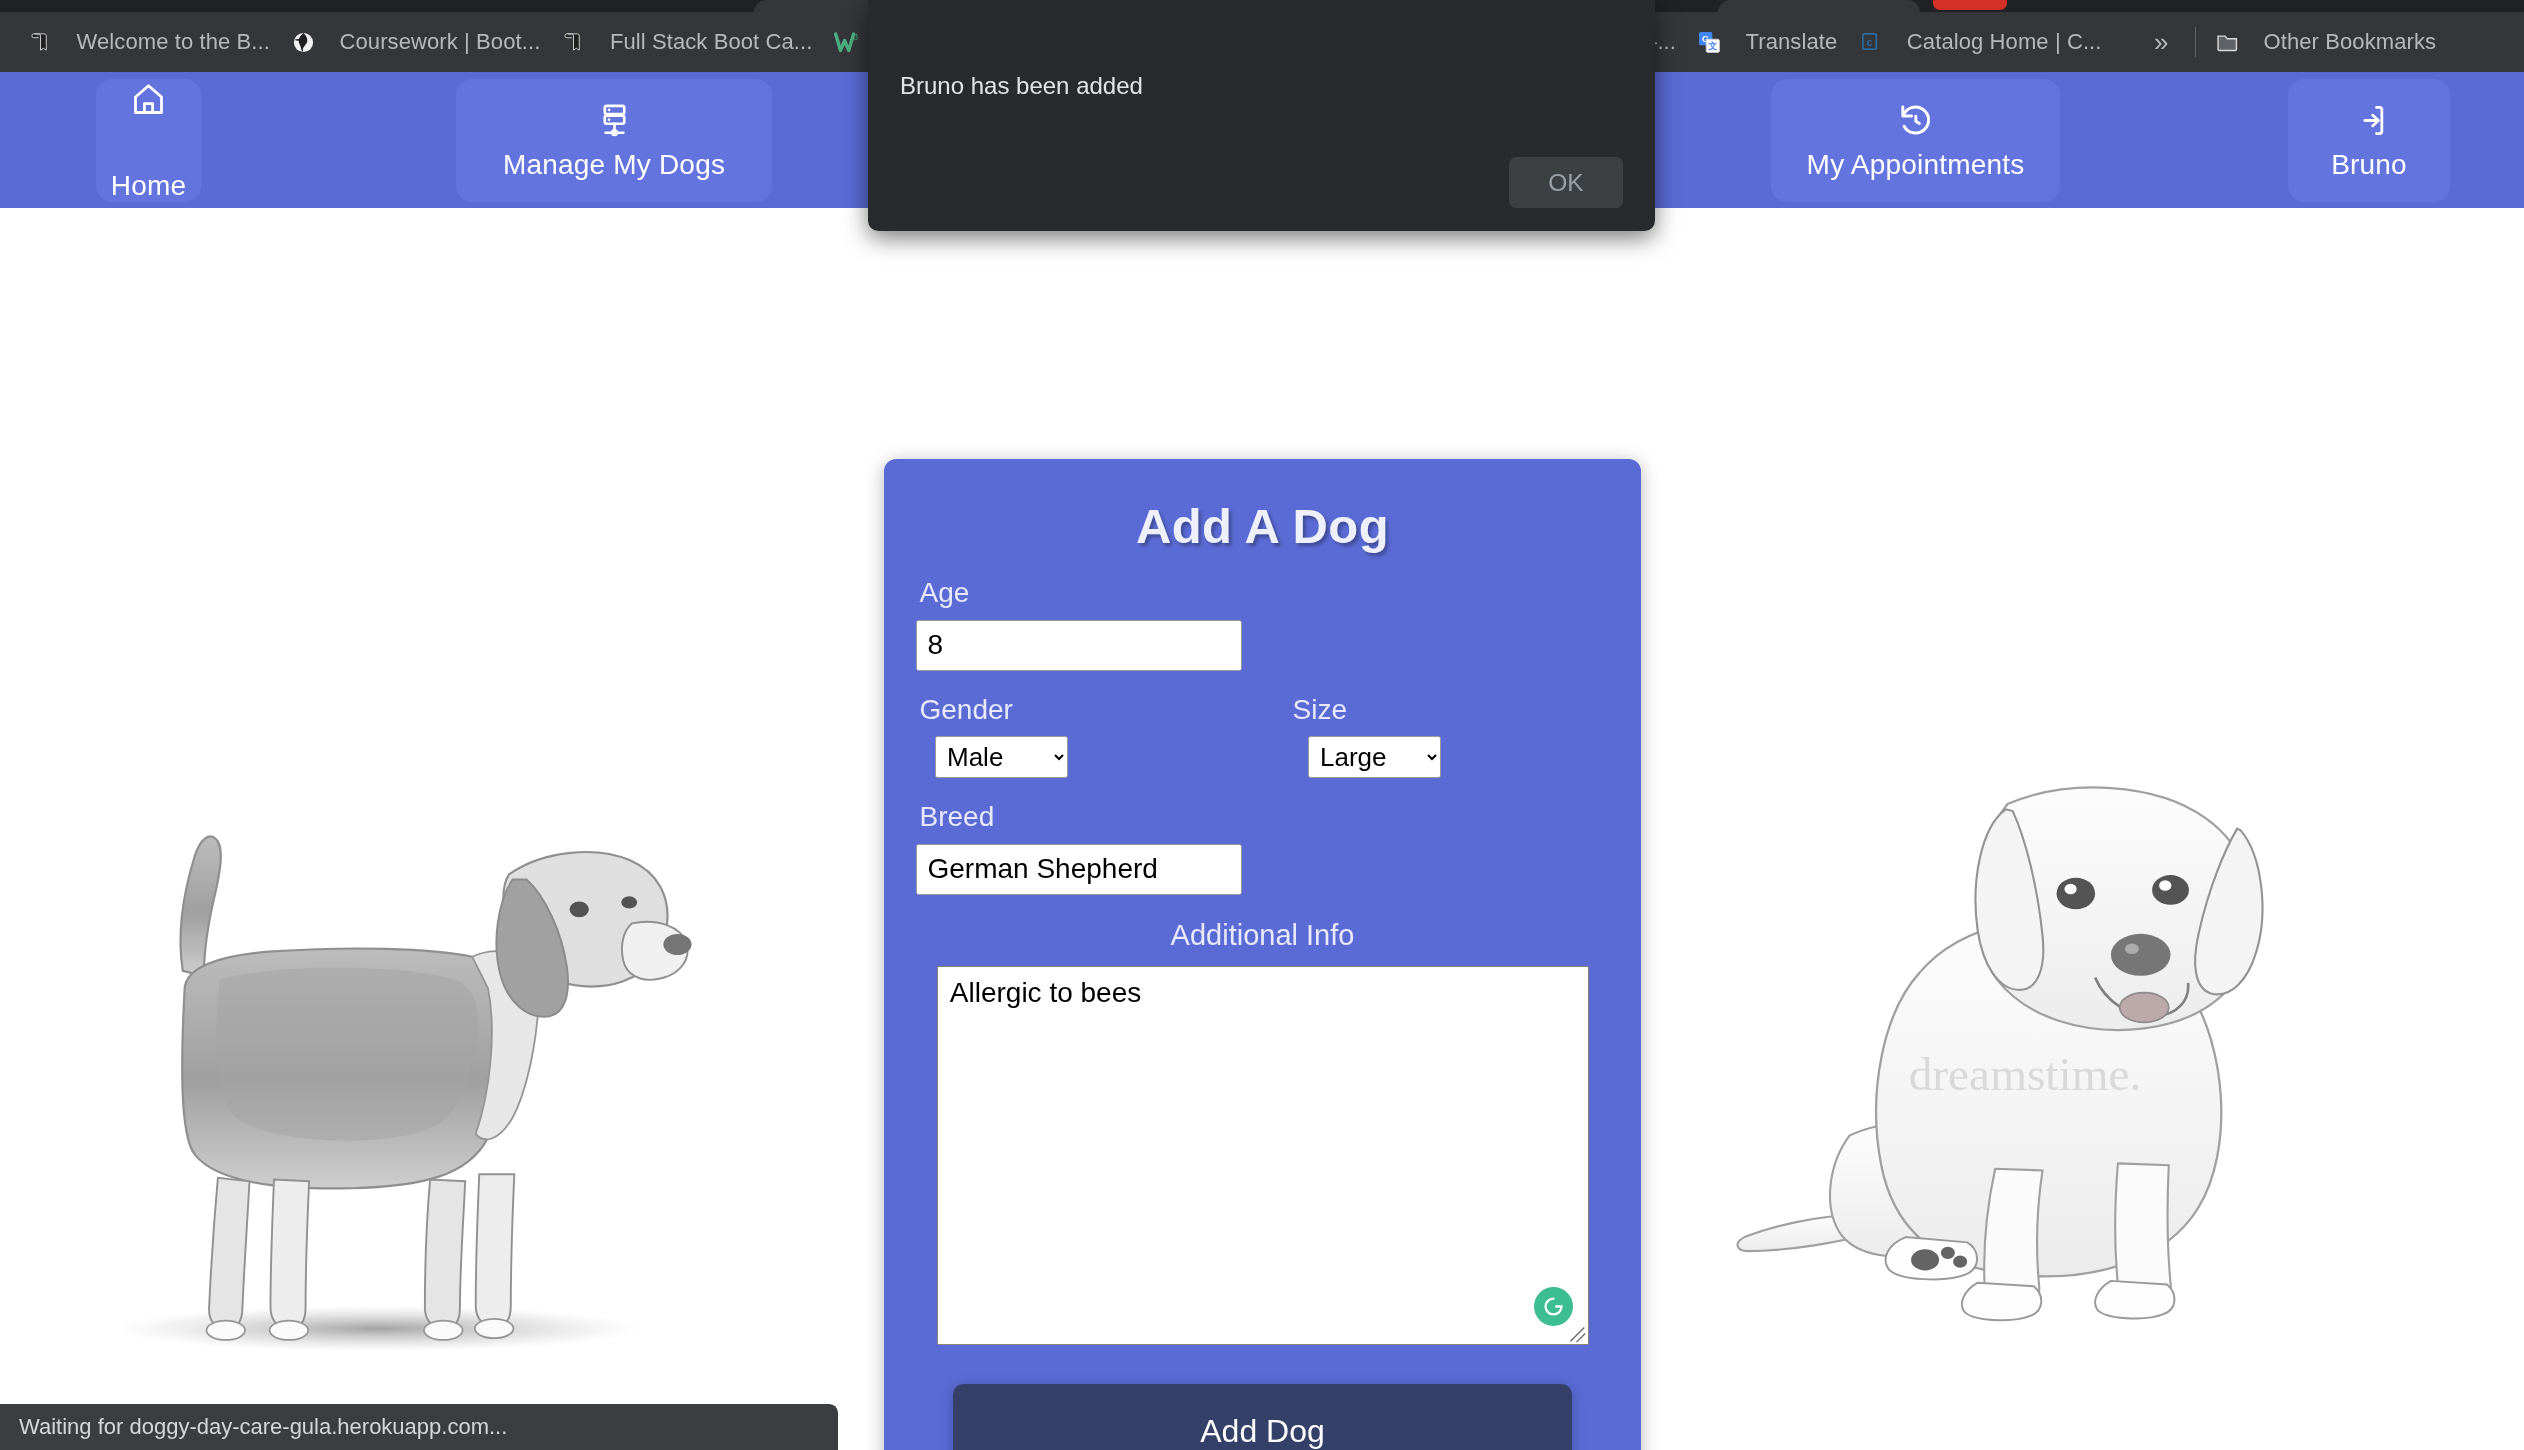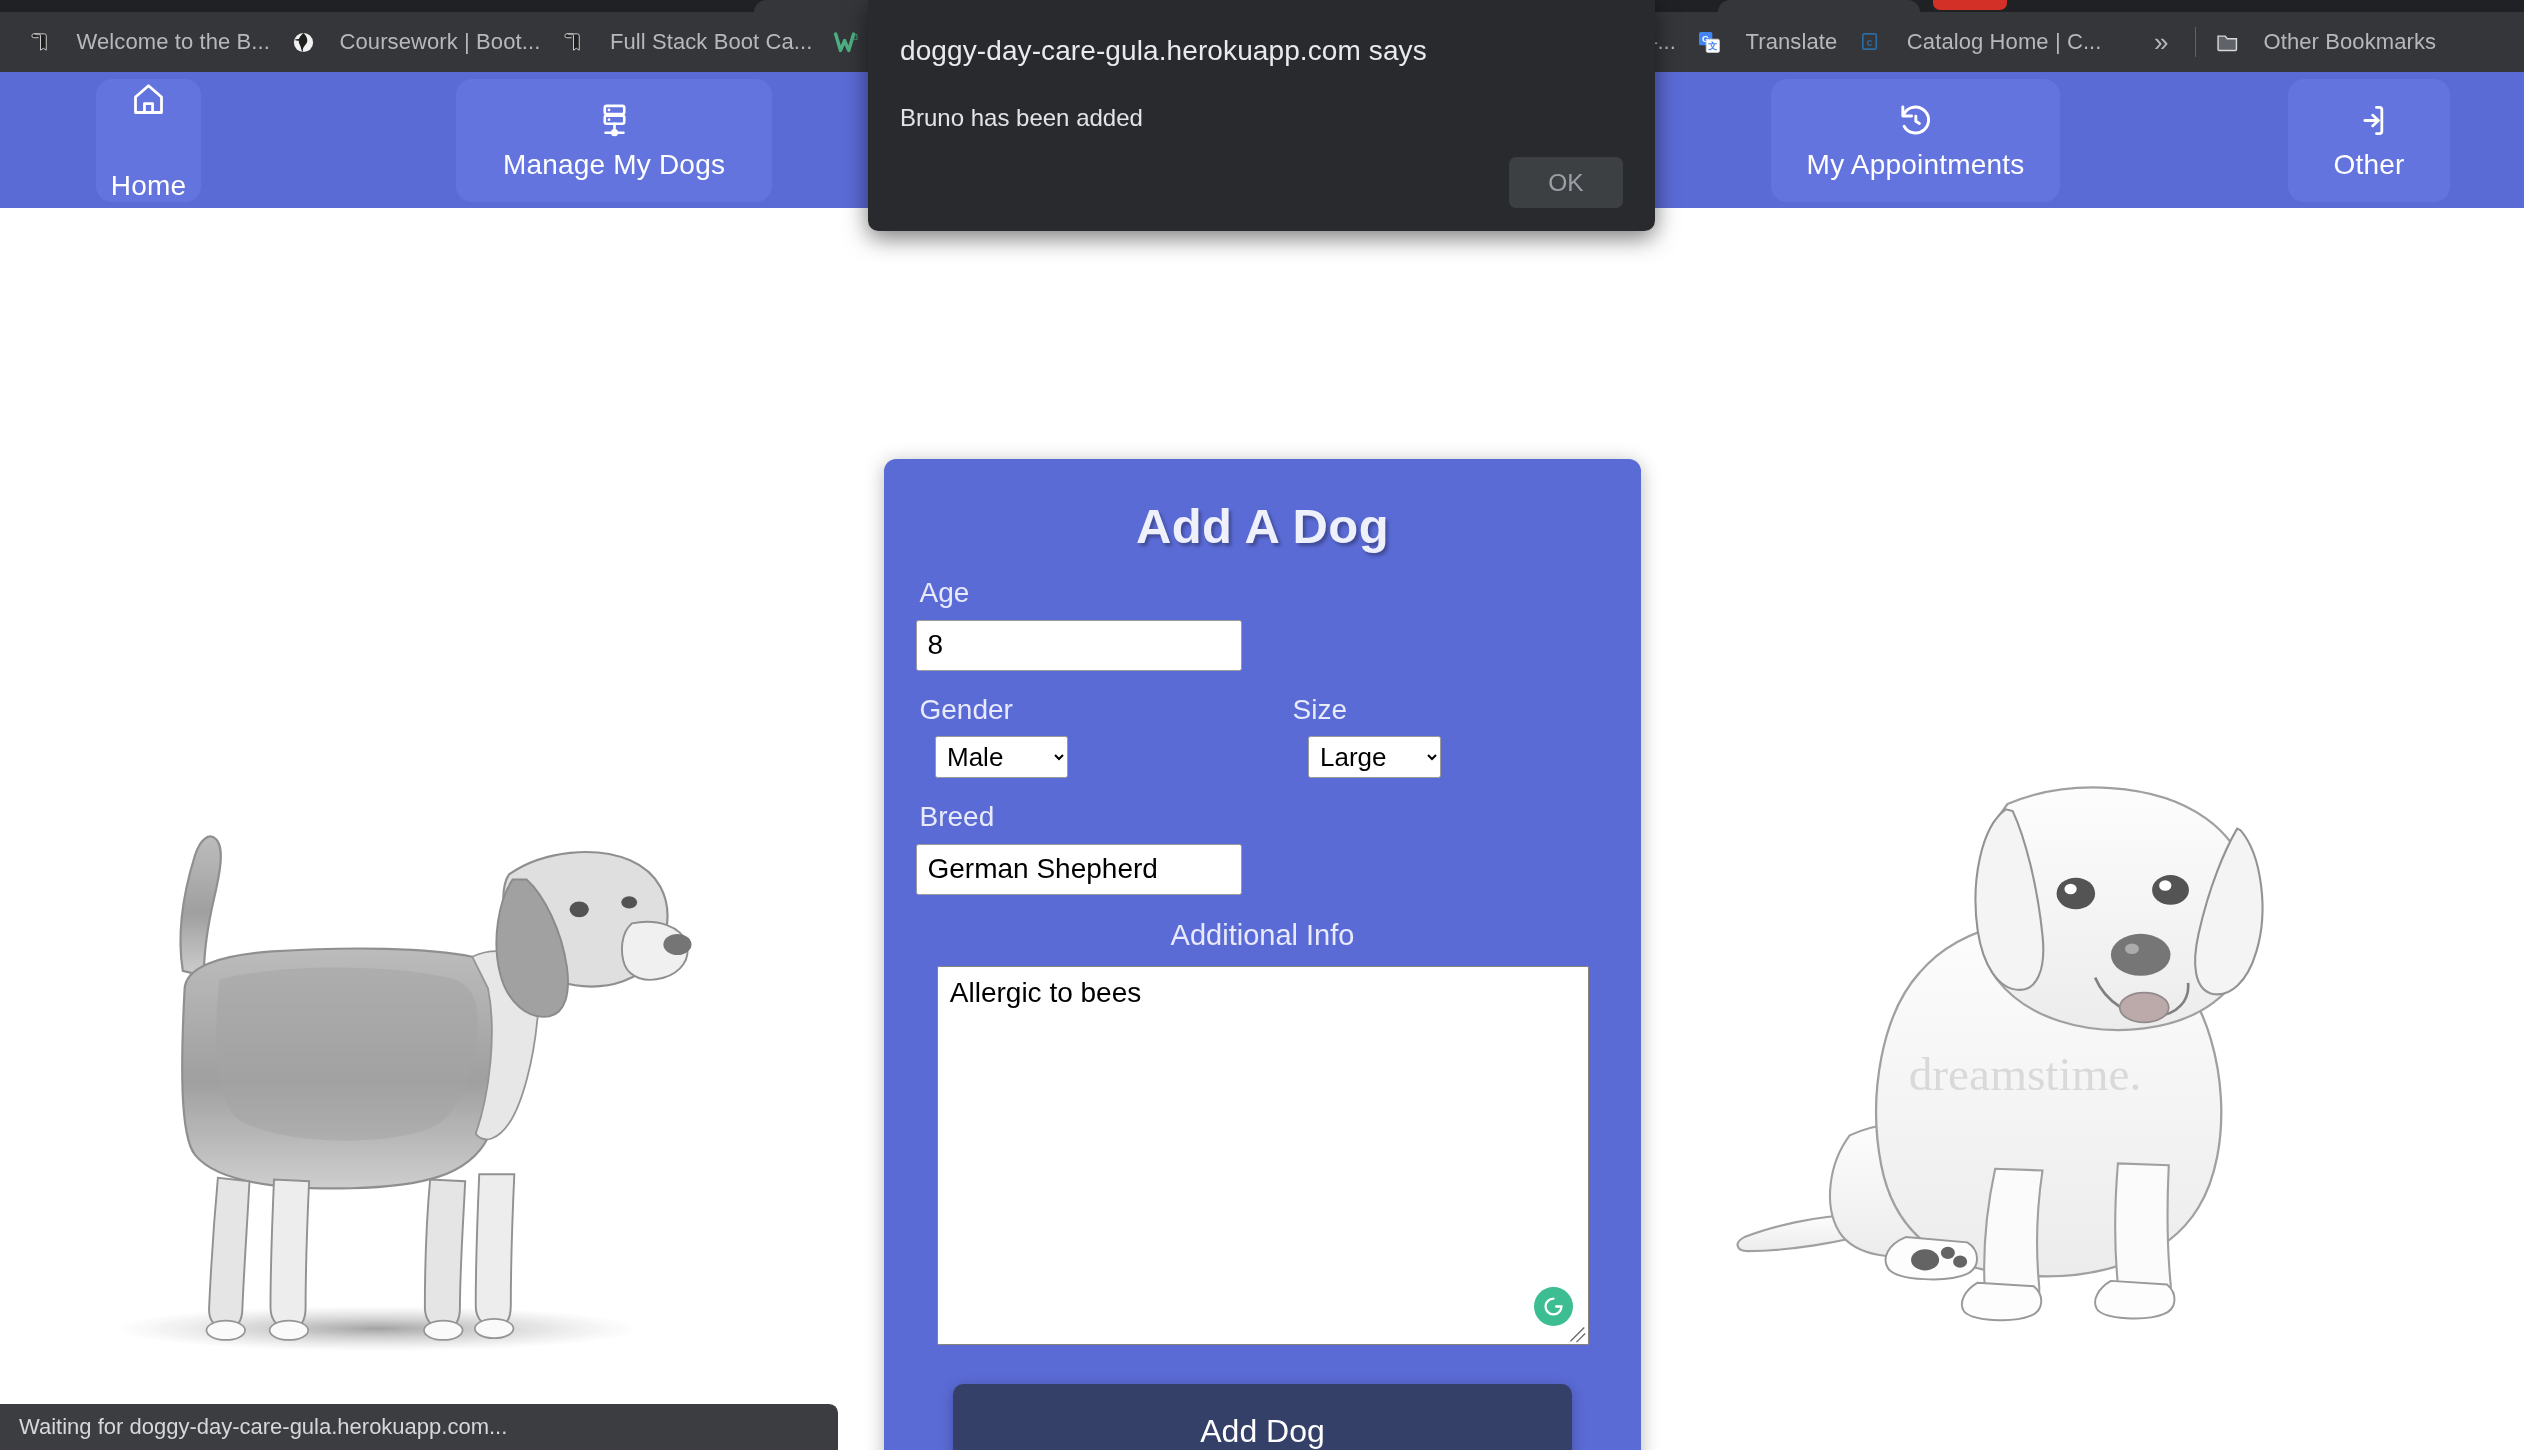--- a/index.html
+++ b/index.html
@@ -545,21 +545,21 @@
     </div>
 
     <div class="nav-item nav-logout">
       <span class="nav-ico">
         <svg width="37" height="37" viewBox="0 0 24 24" fill="none" stroke="#ffffff" stroke-width="1.8" stroke-linecap="round" stroke-linejoin="round">
           <path d="M16.5 3.5 H18.5 A1.5 1.5 0 0 1 20 5 V19 A1.5 1.5 0 0 1 18.5 20.5 H16.5"></path>
           <path d="M9 12 H17.5"></path>
           <polyline points="14,8.5 17.8,12 14,15.5"></polyline>
         </svg>
       </span>
-      <span class="nav-lbl">Other</span>
+      <span class="nav-lbl">Bruno</span>
     </div>
   </nav>
 
   <div class="browser-chrome">
     <div class="tabstrip-remnant">
       <div class="tab-shape t1"></div>
       <div class="tab-shape t2"></div>
       <div class="red-pill"></div>
     </div>
 
@@ -643,21 +643,20 @@
           <svg width="24.5" height="24.5" viewBox="0 0 24 24">
             <path d="M3 6 h7 l2 2.5 h9 V19 a1 1 0 0 1-1 1 H4 a1 1 0 0 1-1-1 Z" fill="#5f6368" stroke="#d9d9d9" stroke-width="1.4"></path>
           </svg>
         </span>
         <span class="bm-label">Other Bookmarks</span>
       </div>
     </div>
   </div>
 
   <div class="js-dialog">
-    <p class="js-dialog-title">doggy-day-care-gula.herokuapp.com says</p>
     <p class="js-dialog-msg">Bruno has been added</p>
     <div class="js-dialog-actions">
       <button class="js-ok-btn">OK</button>
     </div>
   </div>
 
   <div class="status-bubble">
     <span>Waiting for doggy-day-care-gula.herokuapp.com...</span>
   </div>
 

